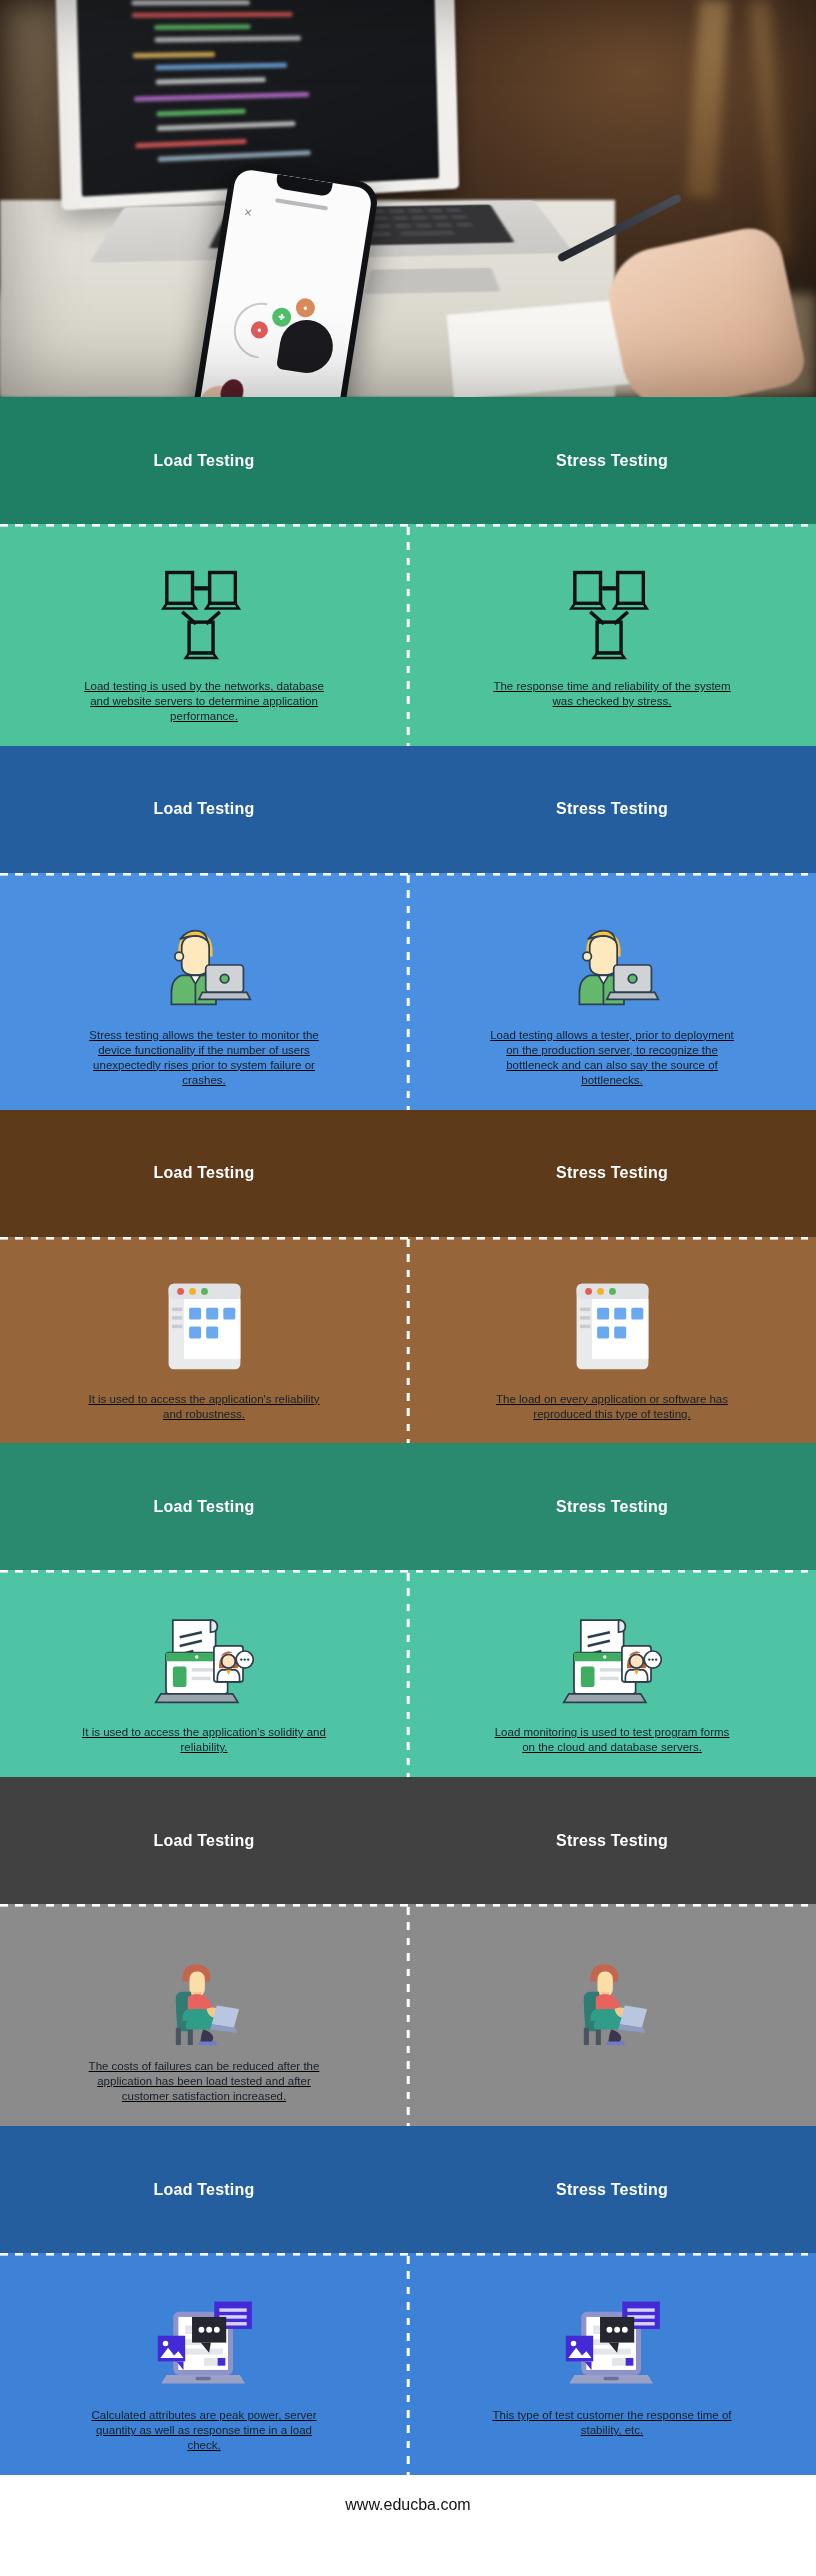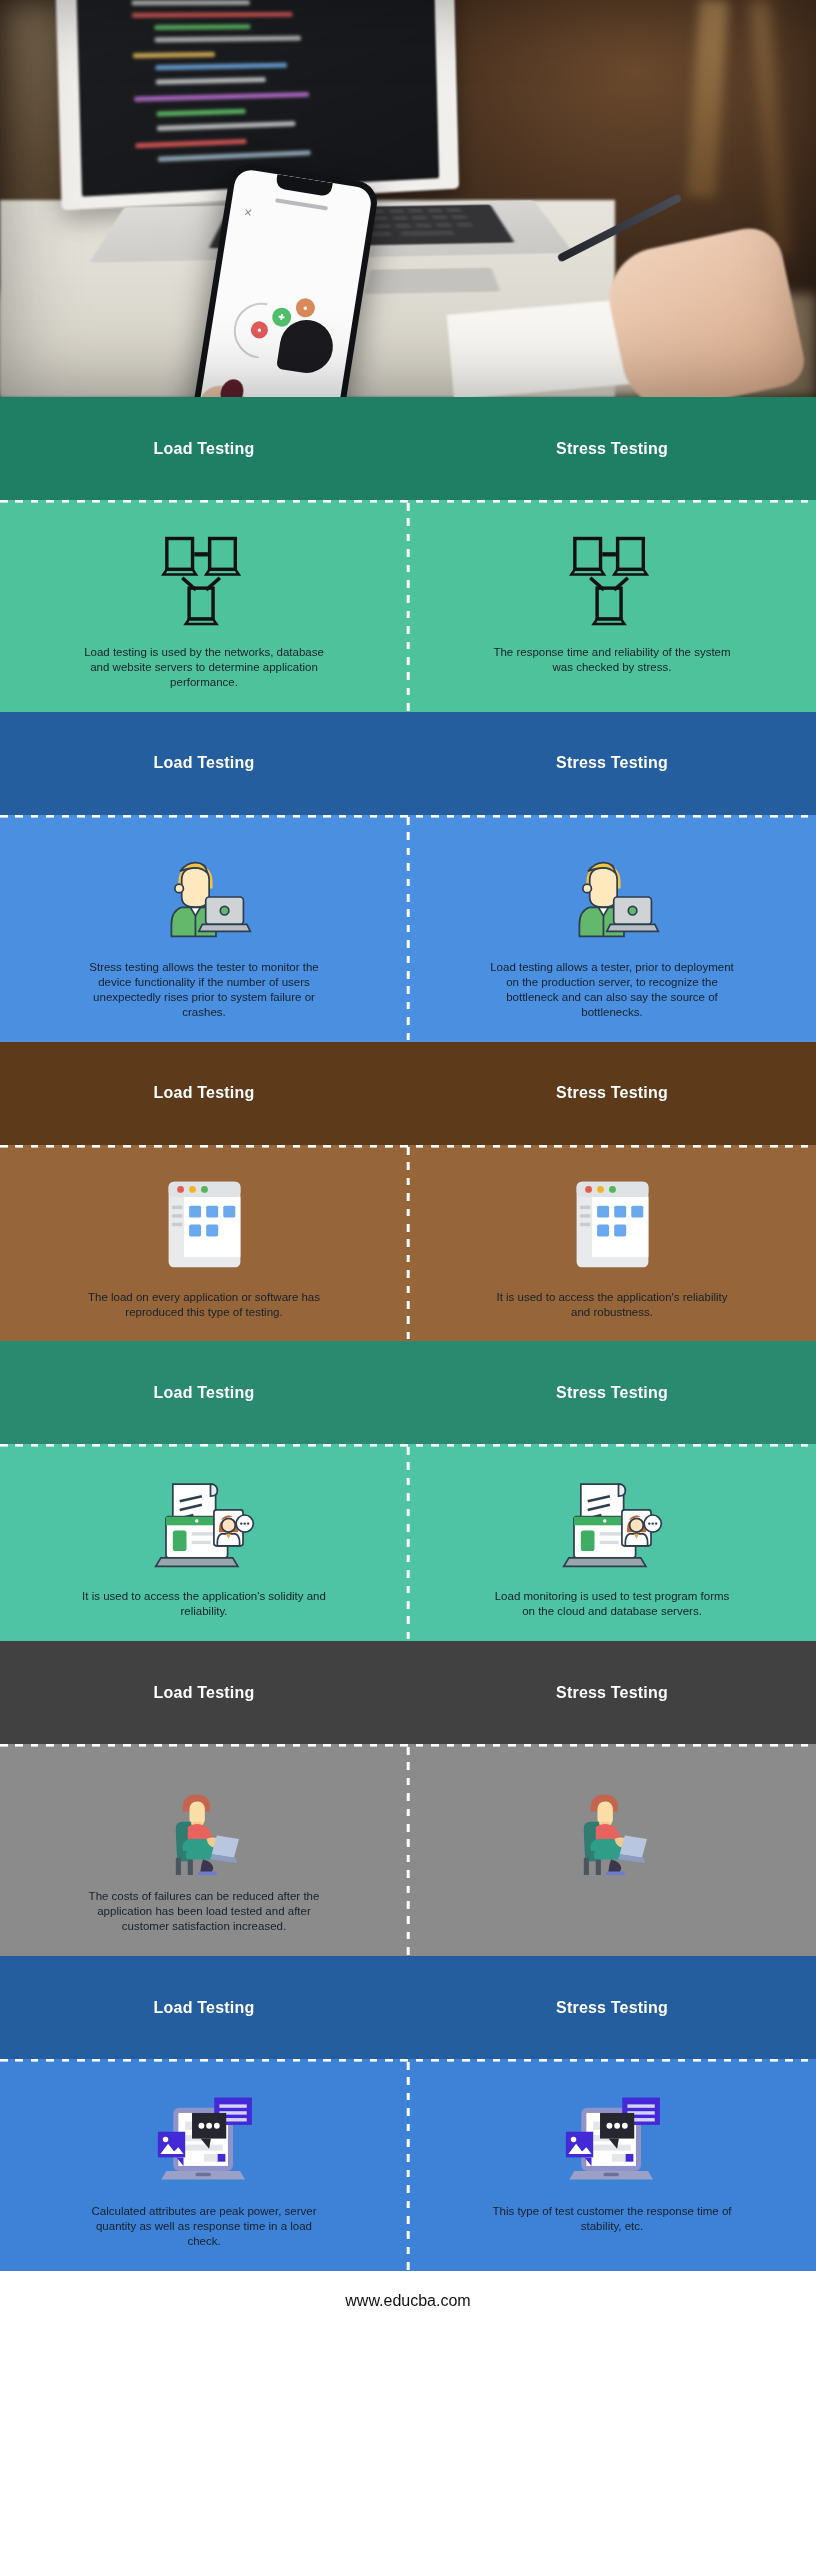--- a/index.html
+++ b/index.html
@@ -150,32 +150,33 @@
     display:flex; align-items:center; justify-content:center;
   }
   .titlebar h1 {
     font-size:35px; font-weight:bold; color:#0a0a0a; letter-spacing:-0.3px;
     font-family:"Liberation Sans", sans-serif;
   }
 
   
   .section { width:816px; position:relative; }
   .sec-head {
-    height:103px; display:flex; align-items:center;
+    height:127px; display:flex; align-items:center;
   }
   .sec-head .hcell {
     width:50%; text-align:center; color:#ffffff;
     font-size:16px; font-weight:bold; letter-spacing:0.2px;
   }
   .sec-body {
     display:flex; position:relative;
     background-image:
       repeating-linear-gradient(to right, #ffffff 0 7.7px, transparent 7.7px 15.4px);
     background-size:100% 2.6px; background-repeat:no-repeat; background-position:0 0;
-    padding-top:10px;
+    padding-top:20px;
+    text-decoration:underline;
   }
   .sec-body::after {
     content:""; position:absolute; left:50%; top:2.6px; bottom:0; width:2.6px;
     transform:translateX(-50%);
     background-image:repeating-linear-gradient(to bottom,#ffffff 0 7.7px, transparent 7.7px 15.4px);
   }
   .cell {
     width:50%; display:flex; flex-direction:column; align-items:center;
     padding:22px 38px 22px;
   }
@@ -396,42 +397,42 @@
             <rect x="8" y="30" width="12" height="4" fill="#c7ccd1"></rect>
             <rect x="8" y="40" width="12" height="4" fill="#c7ccd1"></rect>
             <rect x="8" y="50" width="12" height="4" fill="#c7ccd1"></rect>
             <rect x="28" y="30" width="14" height="14" rx="2" fill="#6aa8f0"></rect>
             <rect x="48" y="30" width="14" height="14" rx="2" fill="#6aa8f0"></rect>
             <rect x="68" y="30" width="14" height="14" rx="2" fill="#6aa8f0"></rect>
             <rect x="28" y="52" width="14" height="14" rx="2" fill="#6aa8f0"></rect>
             <rect x="48" y="52" width="14" height="14" rx="2" fill="#6aa8f0"></rect>
           </svg>
         </div>
-        <p>The load on every application or software has reproduced this type of testing.</p>
+        <p>It is used to access the application's reliability and robustness.</p>
       </div>
       <div class="cell">
         <div class="art">
           <svg width="79" height="94" viewBox="0 0 92 110">
             <rect x="4" y="2" width="84" height="100" rx="6" fill="#e8eaec"></rect>
             <rect x="4" y="2" width="84" height="18" rx="6" fill="#e0e3e6"></rect>
             <circle cx="18" cy="11" r="4" fill="#e35d4f"></circle>
             <circle cx="32" cy="11" r="4" fill="#f0b429"></circle>
             <circle cx="46" cy="11" r="4" fill="#57b65b"></circle>
             <rect x="22" y="20" width="66" height="70" fill="#ffffff"></rect>
             <rect x="8" y="30" width="12" height="4" fill="#c7ccd1"></rect>
             <rect x="8" y="40" width="12" height="4" fill="#c7ccd1"></rect>
             <rect x="8" y="50" width="12" height="4" fill="#c7ccd1"></rect>
             <rect x="28" y="30" width="14" height="14" rx="2" fill="#6aa8f0"></rect>
             <rect x="48" y="30" width="14" height="14" rx="2" fill="#6aa8f0"></rect>
             <rect x="68" y="30" width="14" height="14" rx="2" fill="#6aa8f0"></rect>
             <rect x="28" y="52" width="14" height="14" rx="2" fill="#6aa8f0"></rect>
             <rect x="48" y="52" width="14" height="14" rx="2" fill="#6aa8f0"></rect>
           </svg>
         </div>
-        <p>It is used to access the application's reliability and robustness.</p>
+        <p>The load on every application or software has reproduced this type of testing.</p>
       </div>
     </div>
   </div>
 
   <div class="section">
     <div class="sec-head" style="background:#2a8a70">
       <div class="hcell">Load Testing</div>
       <div class="hcell">Stress Testing</div>
     </div>
     <div class="sec-body" style="background-color:#4ec4a4">

